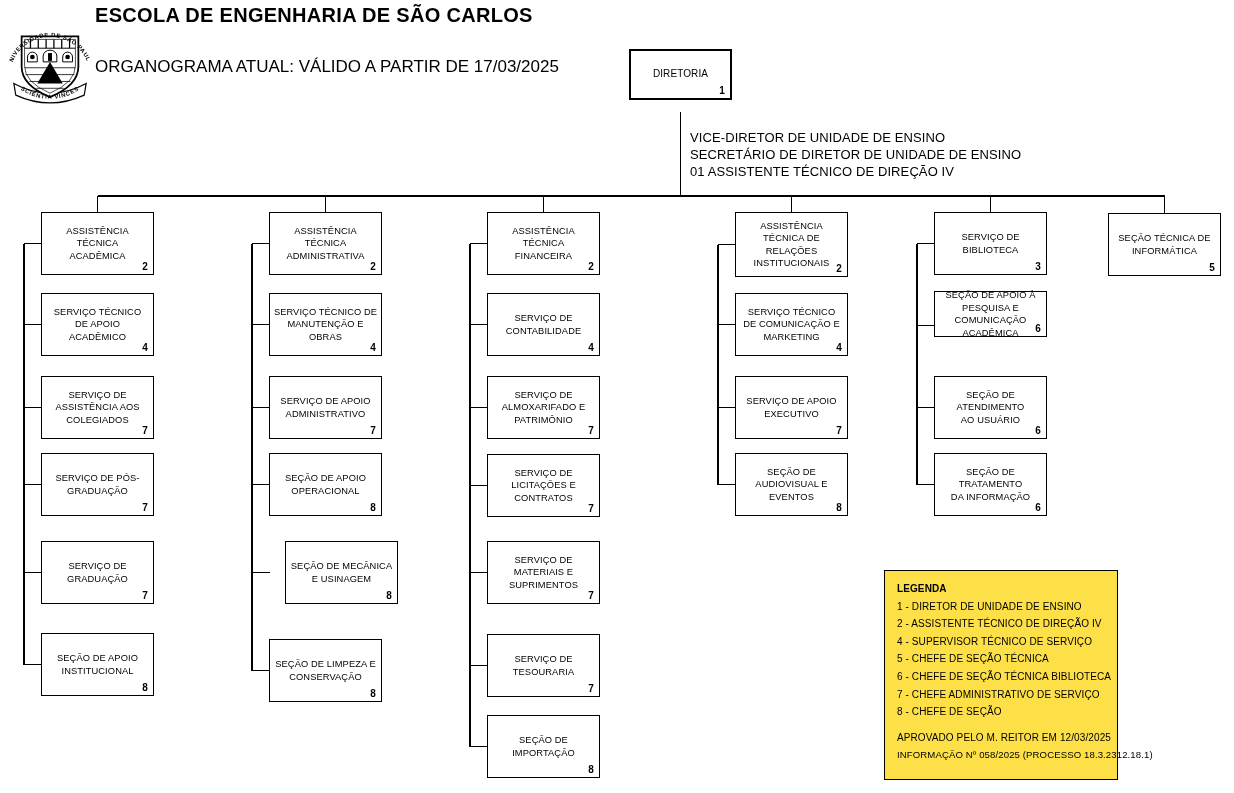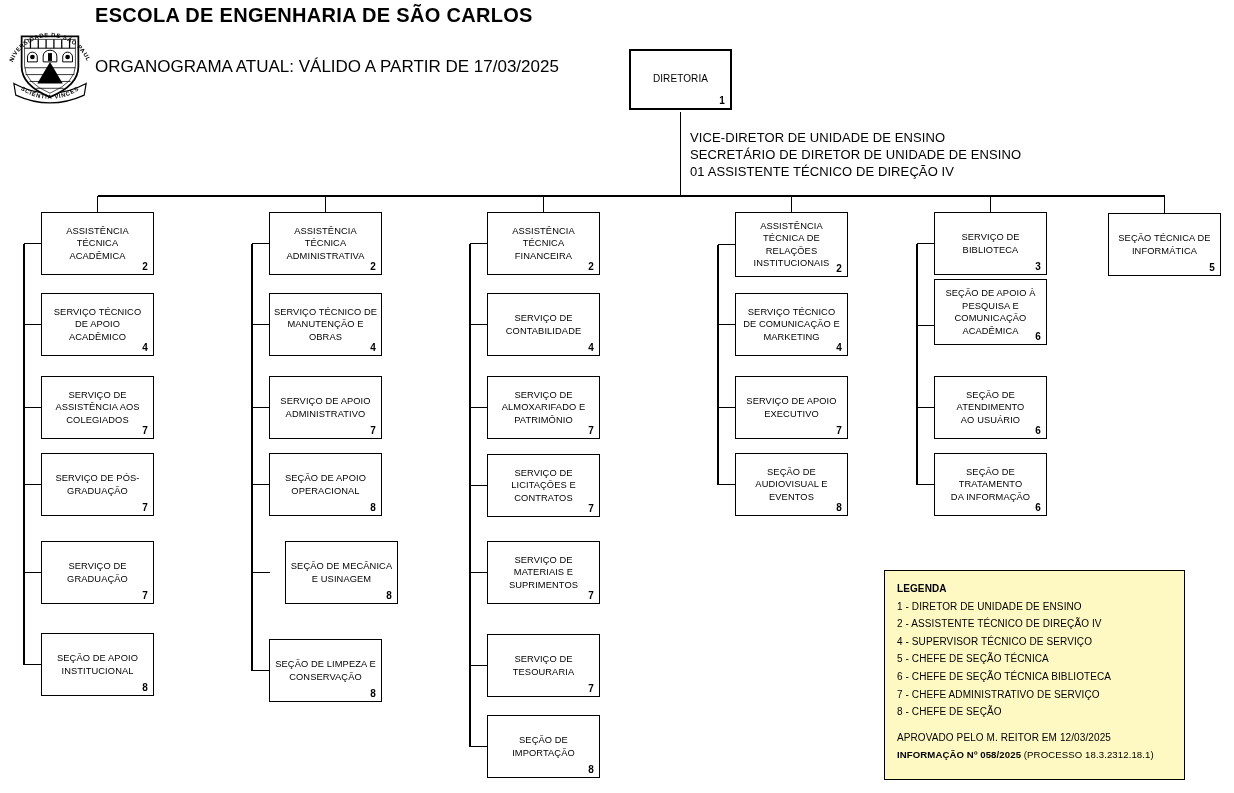--- a/index.html
+++ b/index.html
@@ -14,32 +14,32 @@
   .subtitle{position:absolute;left:95px;top:57px;font-size:17px;white-space:nowrap;z-index:1;}
   .subtitle .b{font-weight:normal;text-align:right;}
   .box{
     position:absolute;width:113px;height:63px;box-sizing:border-box;
     border:1.4px solid #000;background:#fff;z-index:1;
     display:flex;align-items:center;justify-content:center;
     text-align:center;font-size:9.3px;line-height:12.5px;letter-spacing:.1px;
   }
   .box .lbl{white-space:pre-line;display:block;padding:0 2px;}
   .box .num{position:absolute;right:5px;bottom:1px;font-size:10px;font-weight:bold;line-height:12px;}
-  .box.root{left:629px;top:49px;width:103px;height:61px;border-width:2px;font-size:10px;}
+  .box.root{left:629px;top:49px;width:103px;height:51px;border-width:2px;font-size:10px;}
   .col{display:contents;}
   .staff{position:absolute;left:690px;top:129px;font-size:13px;line-height:17px;letter-spacing:.1px;white-space:nowrap;z-index:1;}
   .legend{
-    position:absolute;left:884px;top:570px;width:301px;height:210px;box-sizing:border-box;
-    border:1.4px solid #000;background:#fef9c3;padding:9px 4px 0 12px;
+    position:absolute;left:884px;top:570px;width:234px;height:210px;box-sizing:border-box;
+    border:1.4px solid #000;background:#fde047;padding:9px 4px 0 12px;
     font-size:10px;line-height:17.6px;letter-spacing:.1px;z-index:1;
   }
   .legend .legend-title{font-weight:bold;}
   .legend .legend-spacer{height:8px;}
   .legend .info{white-space:nowrap;font-size:9.6px;}
-  .legend .info .b{font-weight:bold;}
+  .legend .info .b{font-weight:normal;}
 </style>
 </head>
 <body>
 
 <div id="canvas">
 
   <svg id="connectors" width="1234" height="793" viewBox="0 0 1234 793" shape-rendering="crispEdges">
       <line x1="680.5" y1="112" x2="680.5" y2="196" stroke="#000" stroke-width="1.2"></line>
       <line x1="97.5" y1="196" x2="1164.5" y2="196" stroke="#000" stroke-width="1.2"></line>
       <line x1="97.5" y1="196" x2="97.5" y2="213" stroke="#000" stroke-width="1.2"></line>
@@ -282,21 +282,21 @@
       </div>
   </div>
 
   
   <div class="col">
     <div class="box" style="left:934px;top:212px">
       <span class="lbl">SERVIÇO DE
 BIBLIOTECA</span>
       <span class="num">3</span>
       </div>
-    <div class="box" style="left:934px;top:279px;height:66px">
+    <div class="box" style="left:934px;top:291px;height:46px">
       <span class="lbl">SEÇÃO DE APOIO À
 PESQUISA E
 COMUNICAÇÃO
 ACADÊMICA</span>
       <span class="num">6</span>
       </div>
     <div class="box" style="left:934px;top:376px">
       <span class="lbl">SEÇÃO DE
 ATENDIMENTO
 AO USUÁRIO</span>

